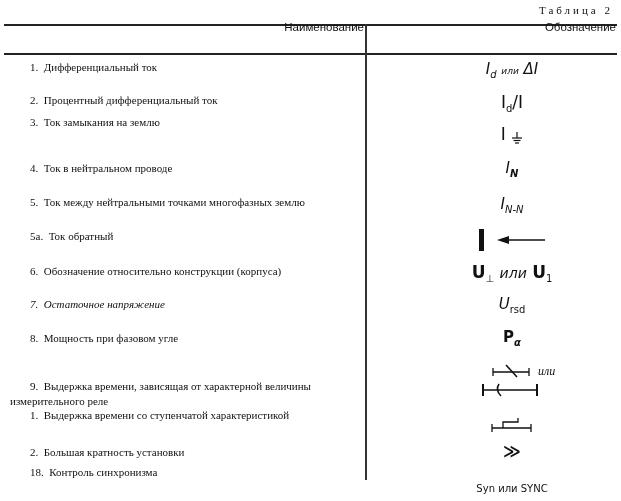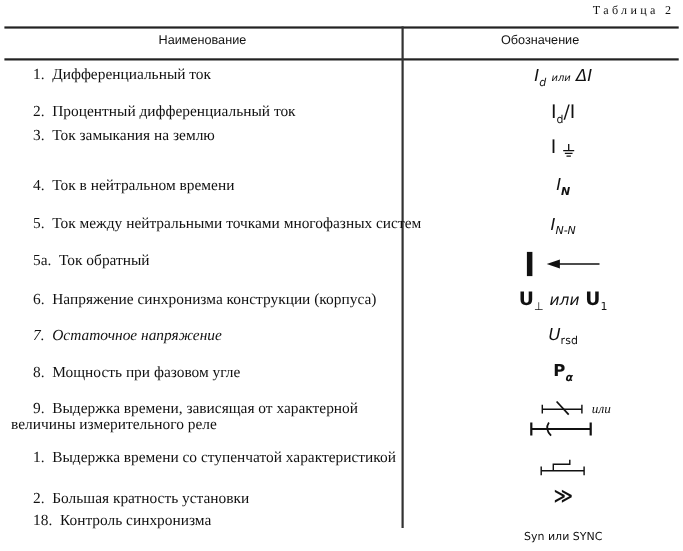--- a/index.html
+++ b/index.html
@@ -1,24 +1,24 @@
 <!DOCTYPE html>
 <html><head>
 <meta charset="utf-8">
 <style>
   html, body { margin: 0; padding: 0; background: #ffffff; }
   body { width: 621px; height: 501px; position: relative; overflow: hidden;
          font-family: "Liberation Serif", serif; color: #111; }
   .caption { position: absolute; right: 8px; top: 4px; font-size: 11px; letter-spacing: 3px; }
   .hline { position: absolute; left: 4px; right: 4px; height: 2px; background: #222; }
   .vline { position: absolute; left: 365px; width: 1.5px; background: #333; }
-  .hdr { position: absolute; top: 31px; font-size: 11.5px; text-align: center; font-family: "Liberation Sans", sans-serif; }
-  .name { position: absolute; left: 30px; font-size: 14px; white-space: nowrap; }
+  .hdr { position: absolute; top: 21px; font-size: 11.5px; text-align: right; font-family: "Liberation Sans", sans-serif; }
+  .name { position: absolute; left: 30px; font-size: 11px; white-space: nowrap; }
   .name.it { font-style: italic; }
-  .name.wrap { left: 10px; white-space: normal; width: 352px; text-indent: 20px; line-height: 15px; }
+  .name.wrap { left: 10px; white-space: normal; width: 352px; text-indent: 20px; line-height: 15px; margin-top: 15px; }
   .sym { position: absolute; left: 366px; width: 250px; text-align: center; font-family: "DejaVu Sans", sans-serif; font-size: 15px; padding-left: 21px; }
   .sym sub { font-size: 10px; }
   .small { font-size: 9px; font-style: italic; }
   .it { font-style: italic; }
   .b { font-weight: bold; }
   .ili9 { position: absolute; left: 538px; top: 364px; font-size: 12px; font-style: italic; }
 </style>
 </head>
 <body>
 
@@ -48,42 +48,42 @@
     <svg width="12" height="14" viewBox="0 0 12 14" style="vertical-align:-4px">
         <line x1="6" y1="2" x2="6" y2="8" stroke="#111" stroke-width="1.2"></line>
         <line x1="1" y1="8" x2="11" y2="8" stroke="#111" stroke-width="1.2"></line>
         <line x1="2.5" y1="10.5" x2="9.5" y2="10.5" stroke="#111" stroke-width="1.2"></line>
         <line x1="4" y1="13" x2="8" y2="13" stroke="#111" stroke-width="1.2"></line>
       </svg>
   </div>
 </div>
 
 <div>
-  <div class="name" style="top:162px"><span>4.</span>&nbsp; <span>Ток в нейтральном времени</span></div>
+  <div class="name" style="top:162px"><span>4.</span>&nbsp; <span>Ток в нейтральном проводе</span></div>
   <div class="sym it" style="top:159px"><span>I</span><sub class="b">N</sub></div>
 </div>
 
 <div>
-  <div class="name" style="top:196px"><span>5.</span>&nbsp; <span>Ток между нейтральными точками многофазных систем</span></div>
+  <div class="name" style="top:196px"><span>5.</span>&nbsp; <span>Ток между нейтральными точками многофазных землю</span></div>
   <div class="sym it" style="top:195px"><span>I</span><sub>N-N</sub></div>
 </div>
 
 <div>
   <div class="name" style="top:230px"><span>5а.</span>&nbsp; <span>Ток обратный</span></div>
   <div class="sym" style="top:228px">
     <svg width="70" height="24" viewBox="0 0 70 24">
         <rect x="2" y="1" width="5" height="22" fill="#111"></rect>
         <line x1="28" y1="12" x2="68" y2="12" stroke="#111" stroke-width="1.5"></line>
         <polygon points="20,12 32,8 32,16" fill="#111"></polygon>
       </svg>
   </div>
 </div>
 
 <div>
-  <div class="name" style="top:265px"><span>6.</span>&nbsp; <span>Напряжение синхронизма конструкции (корпуса)</span></div>
+  <div class="name" style="top:265px"><span>6.</span>&nbsp; <span>Обозначение относительно конструкции (корпуса)</span></div>
   <div class="sym" style="top:262px;font-size:17px"><span class="b">U</span><sub class="it">⊥</sub> <span class="it" style="font-size:14px">или</span> <span class="b">U</span><sub>1</sub></div>
 </div>
 
 <div>
   <div class="name it" style="top:298px"><span>7.</span>&nbsp; <span>Остаточное напряжение</span></div>
   <div class="sym" style="top:295px"><span class="it">U</span><sub>rsd</sub></div>
 </div>
 
 <div>
   <div class="name" style="top:332px"><span>8.</span>&nbsp; <span>Мощность при фазовом угле</span></div>

